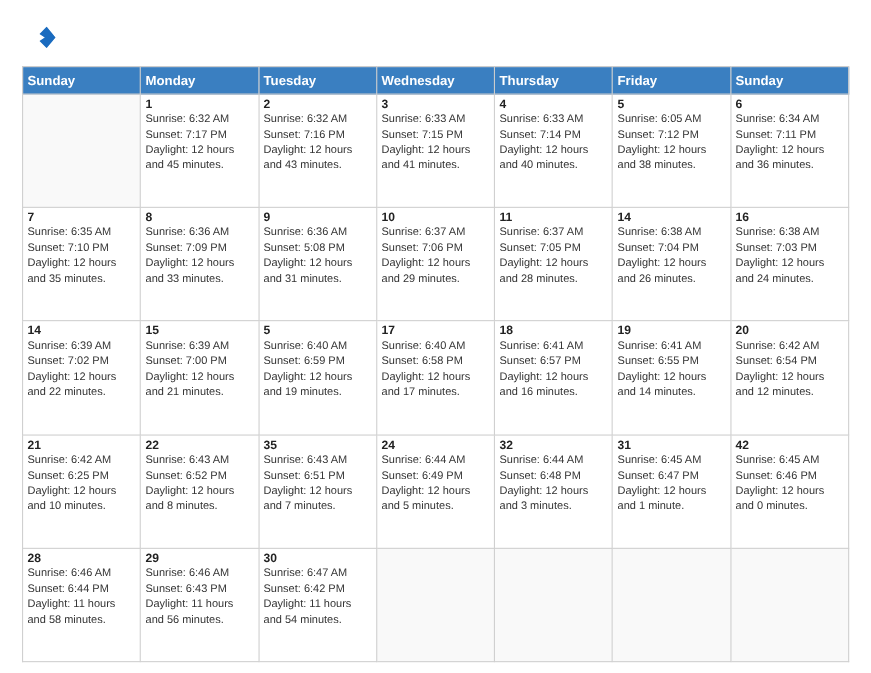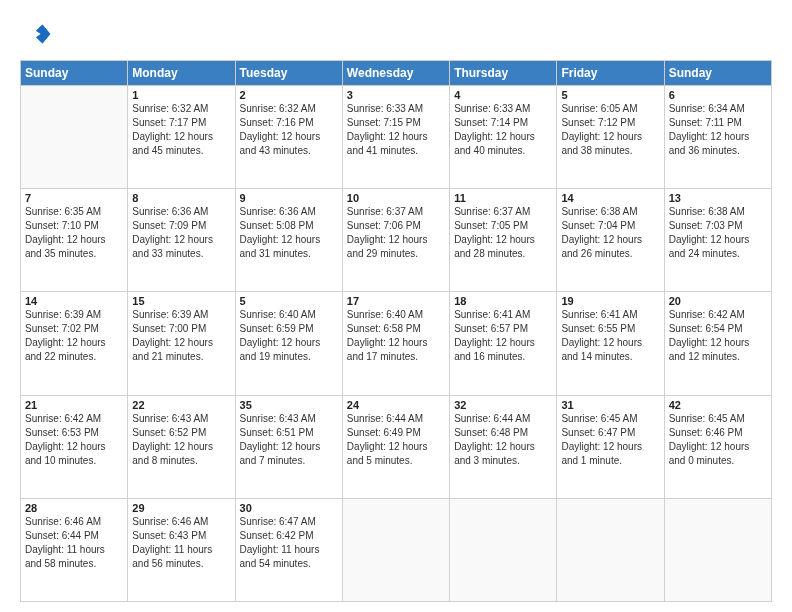--- a/index.html
+++ b/index.html
@@ -215,21 +215,21 @@
 and 28 minutes.</div>
           </td>
           <td>
             <span class="day-number">14</span>
             <div class="day-info">Sunrise: 6:38 AM
 Sunset: 7:04 PM
 Daylight: 12 hours
 and 26 minutes.</div>
           </td>
           <td>
-            <span class="day-number">13</span>
+            <span class="day-number">16</span>
             <div class="day-info">Sunrise: 6:38 AM
 Sunset: 7:03 PM
 Daylight: 12 hours
 and 24 minutes.</div>
           </td>
         </tr>
         <tr>
           <td>
             <span class="day-number">14</span>
             <div class="day-info">Sunrise: 6:39 AM
@@ -277,21 +277,21 @@
             <div class="day-info">Sunrise: 6:42 AM
 Sunset: 6:54 PM
 Daylight: 12 hours
 and 12 minutes.</div>
           </td>
         </tr>
         <tr>
           <td>
             <span class="day-number">21</span>
             <div class="day-info">Sunrise: 6:42 AM
-Sunset: 6:53 PM
+Sunset: 6:25 PM
 Daylight: 12 hours
 and 10 minutes.</div>
           </td>
           <td>
             <span class="day-number">22</span>
             <div class="day-info">Sunrise: 6:43 AM
 Sunset: 6:52 PM
 Daylight: 12 hours
 and 8 minutes.</div>
           </td>

